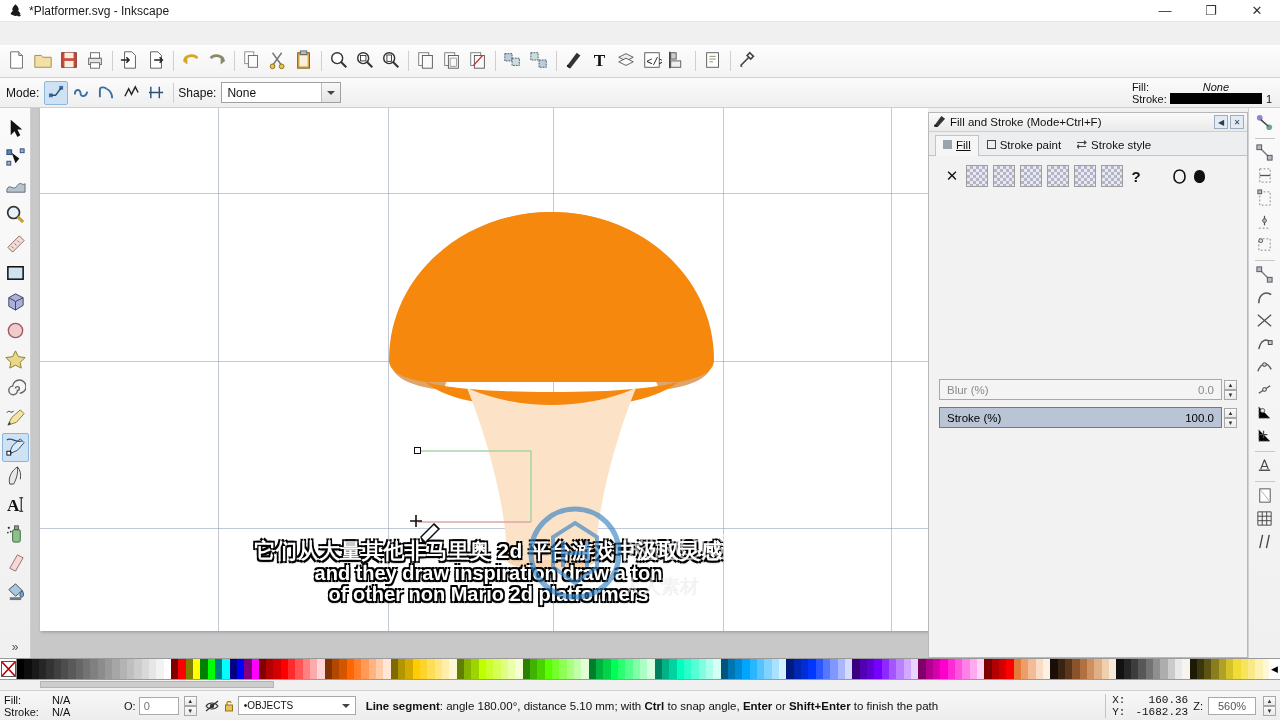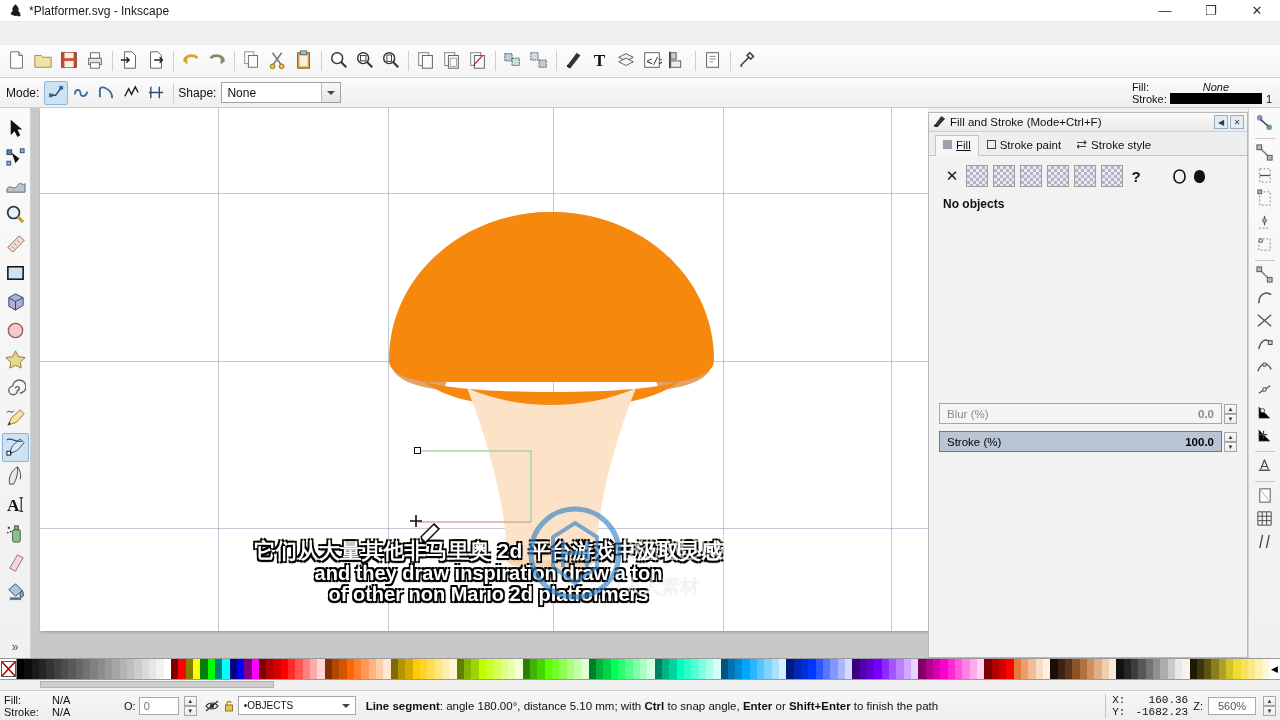--- a/index.html
+++ b/index.html
@@ -255,21 +255,21 @@
   .fs-noobj { padding: 10px 0 0 14px; font-size: 12px; font-weight: bold; color: #111; }
   .fs-body { height: 192px; }
   .fs-slider-wrap { padding: 0 6px; }
   .fs-slider {
     position: relative; height: 21px; border: 1px solid #a8a8a8; background: #f4f4f4;
     display: flex; align-items: center; margin-bottom: 7px;
   }
   .fs-slider.active { border: 1px solid #777; background: #f4f4f4; }
   .fs-slider .fill-bar { position: absolute; left: 0; top: 0; bottom: 0; background: #b9c4d4; }
   .fs-slider .s-label { position: relative; padding-left: 7px; font-size: 11.5px; }
-  .fs-slider .s-val { position: relative; margin-left: auto; padding-right: 7px; font-size: 11.5px; font-weight: bold; }
+  .fs-slider .s-val { position: relative; margin-left: auto; padding-right: 7px; font-size: 11.5px; }
   .fs-slider .s-label.dim, .fs-slider .s-val.dim { color: #8a8a8a; }
   .fs-row { display: flex; align-items: center; padding: 0 4px; }
   .fs-spin { display: flex; flex-direction: column; margin-left: 2px; margin-bottom: 7px; }
   .fs-spin .ar { width: 13px; height: 10px; border: 1px solid #a8a8a8; background: linear-gradient(#fbfbfb,#e9e9e9);
     display: flex; align-items: center; justify-content: center; font-size: 6px; color: #333; }
 
   .tri-down { width: 0; height: 0; border-left: 4px solid transparent; border-right: 4px solid transparent; border-top: 4px solid #444; }
 </style>
 </head>
 <body>
@@ -847,21 +847,20 @@
           <path d="M6.5 1 C2 1, 1 5, 1 8 C1 12, 4 14, 6.5 14 C9 14, 12 12, 12 8 C12 5, 11 1, 6.5 1 Z" fill="none" stroke="#111" stroke-width="1.6"></path>
         </svg>
       </span>
       <span class="swatch-ico">
         <svg width="13" height="15" viewBox="0 0 13 15">
           <path d="M6.5 1 C2 1, 1 5, 1 8 C1 12, 4 14, 6.5 14 C9 14, 12 12, 12 8 C12 5, 11 1, 6.5 1 Z" fill="#111"></path>
         </svg>
       </span>
     </div>
 
-    <div class="fs-noobj">No objects</div>
 
     <div class="fs-body"></div>
 
     <div class="fs-slider-wrap">
       <div class="fs-row">
         <div class="fs-slider" style="flex:1">
           <span class="s-label dim">Blur (%)</span>
           <span class="s-val dim">0.0</span>
         </div>
         <div class="fs-spin">

